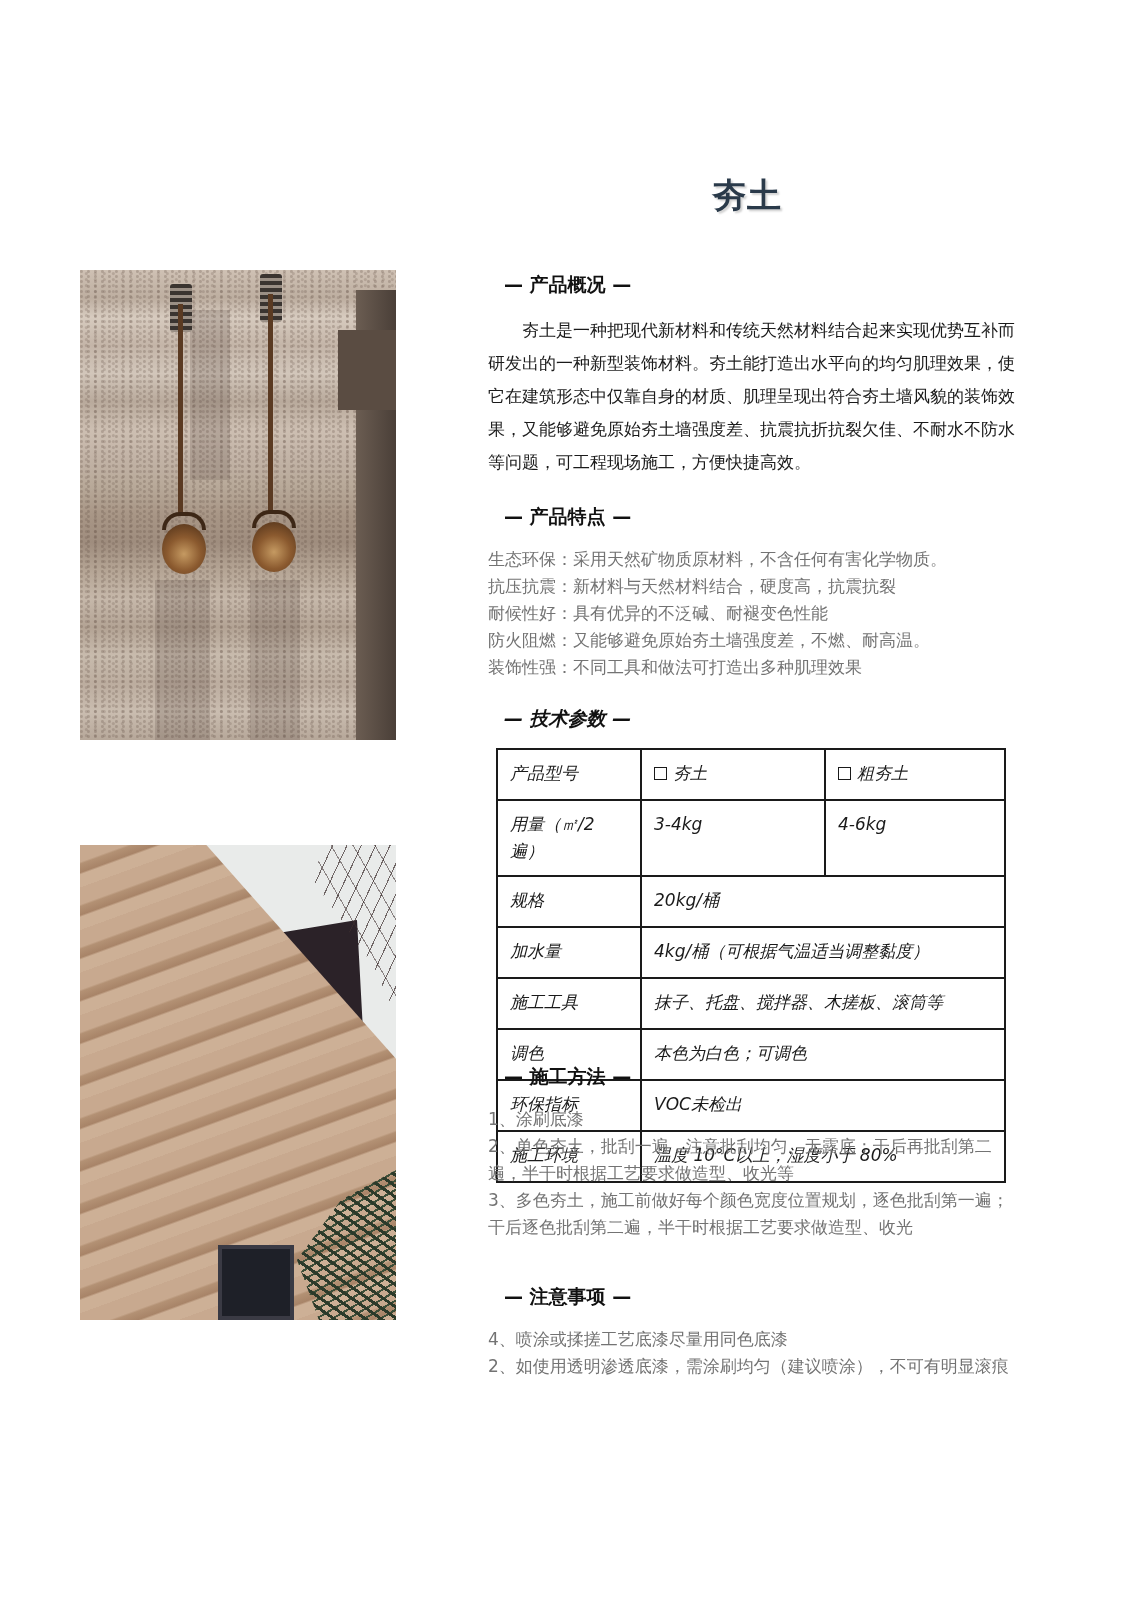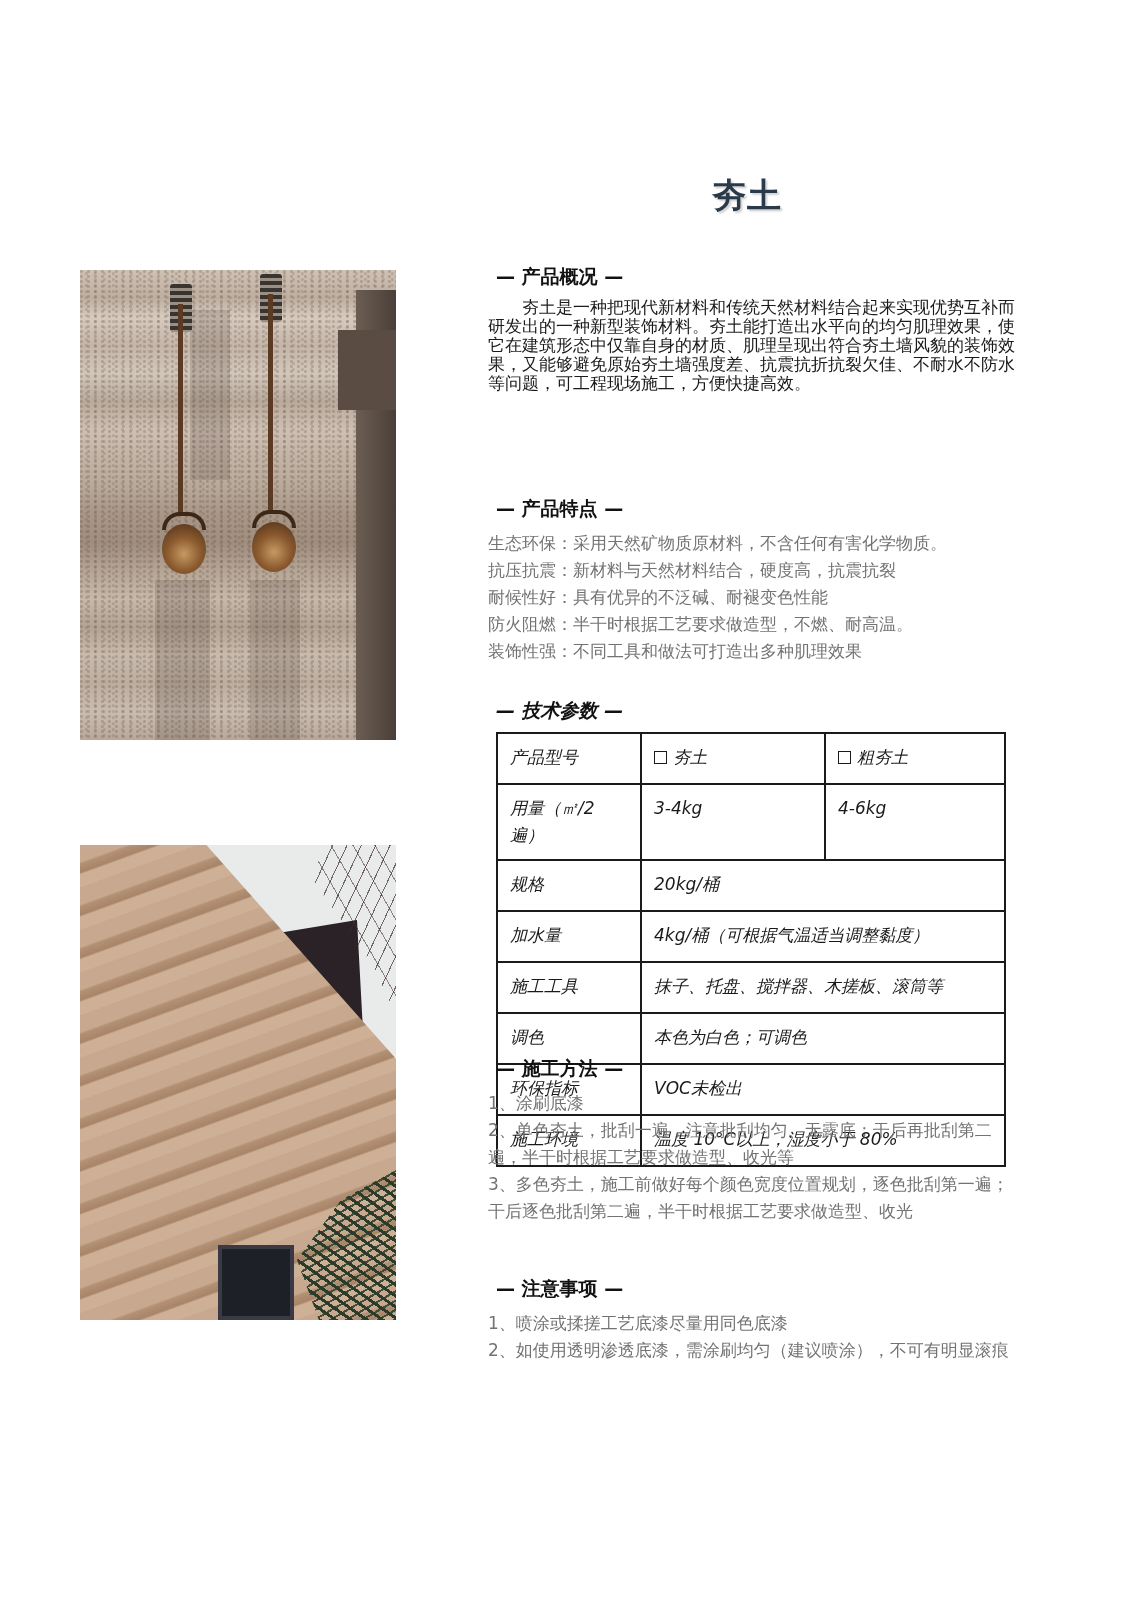--- a/index.html
+++ b/index.html
@@ -162,26 +162,26 @@
     .content {
       position: absolute;
       left: 488px;
       top: 254px;
       width: 530px;
     }
     .section-heading {
       font-size: 19px;
       font-weight: bold;
       color: #111;
-      margin: 8px;
+      margin: 16px;
       line-height: 28px;
     }
     .para {
       font-size: 17px;
-      line-height: 19px;
+      line-height: 33px;
       margin: 0;
       text-indent: 2em;
       color: #1a1a1a;
     }
     .list-line {
       font-size: 17px;
       line-height: 27px;
       margin: 0;
       color: #737373;
     }
@@ -258,21 +258,21 @@
   <section class="sec sec-overview">
     <h2 class="section-heading">— 产品概况 —</h2>
     <p class="para">夯土是一种把现代新材料和传统天然材料结合起来实现优势互补而研发出的一种新型装饰材料。夯土能打造出水平向的均匀肌理效果，使它在建筑形态中仅靠自身的材质、肌理呈现出符合夯土墙风貌的装饰效果，又能够避免原始夯土墙强度差、抗震抗折抗裂欠佳、不耐水不防水等问题，可工程现场施工，方便快捷高效。</p>
   </section>
 
   <section class="sec sec-features">
     <h2 class="section-heading">— 产品特点 —</h2>
     <p class="list-line">生态环保：采用天然矿物质原材料，不含任何有害化学物质。</p>
     <p class="list-line">抗压抗震：新材料与天然材料结合，硬度高，抗震抗裂</p>
     <p class="list-line">耐候性好：具有优异的不泛碱、耐褪变色性能</p>
-    <p class="list-line">防火阻燃：半干时根据工艺要求做造型，不燃、耐高温。</p>
+    <p class="list-line">防火阻燃：又能够避免原始夯土墙强度差，不燃、耐高温。</p>
     <p class="list-line">装饰性强：不同工具和做法可打造出多种肌理效果</p>
   </section>
 
   <section class="sec sec-tech">
     <h2 class="section-heading">— 技术参数 —</h2>
     <table class="spec">
       <tbody>
           <tr>
         <td class="k">产品型号</td>
         <td class="c1"><span class="checkbox"></span><span>夯土</span></td>
@@ -313,17 +313,17 @@
 
   <section class="sec sec-method">
     <h2 class="section-heading">— 施工方法 —</h2>
     <p class="list-line">1、涂刷底漆</p>
     <p class="list-line">2、单色夯土，批刮一遍，注意批刮均匀、无露底；干后再批刮第二遍，半干时根据工艺要求做造型、收光等</p>
     <p class="list-line">3、多色夯土，施工前做好每个颜色宽度位置规划，逐色批刮第一遍；干后逐色批刮第二遍，半干时根据工艺要求做造型、收光</p>
   </section>
 
   <section class="sec sec-notes">
     <h2 class="section-heading">— 注意事项 —</h2>
-    <p class="list-line">1、喷涂或揉搓工艺底漆尽量用同色底漆</p>
+    <p class="list-line">4、喷涂或揉搓工艺底漆尽量用同色底漆</p>
     <p class="list-line">2、如使用透明渗透底漆，需涂刷均匀（建议喷涂），不可有明显滚痕</p>
   </section>
 
 </div>
 
 </body></html>

